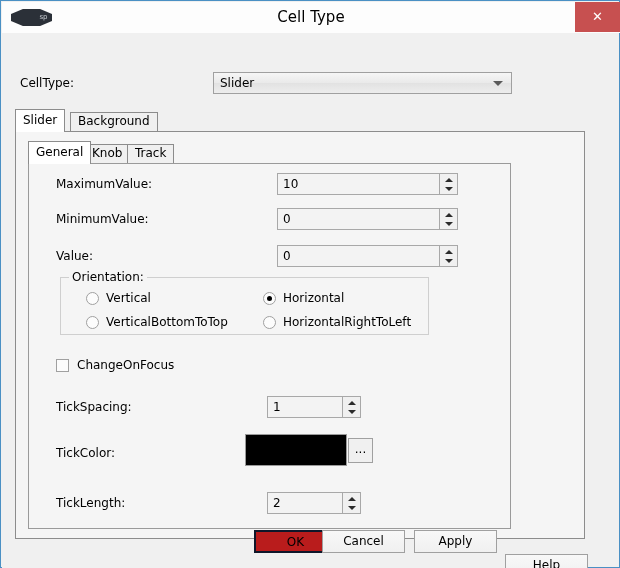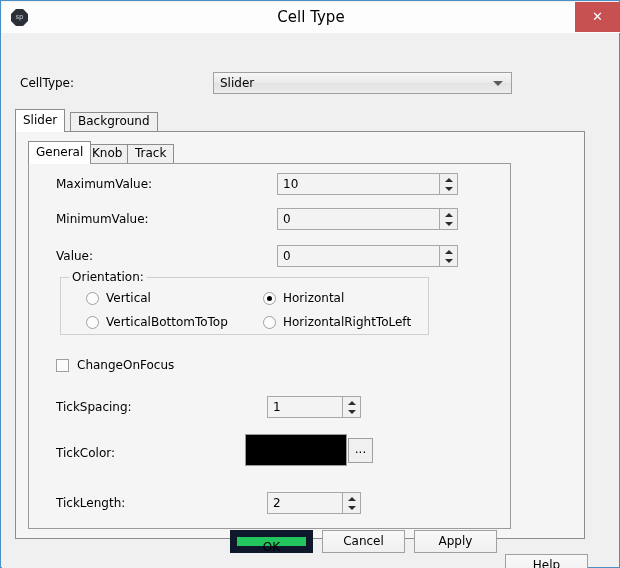--- a/index.html
+++ b/index.html
@@ -38,20 +38,21 @@
     left: 9px; top: 7px;
     width: 17px; height: 17px;
     background: #2b3038;
     color: #c9cdd3;
     font-size: 7px;
     line-height: 17px;
     text-align: center;
     letter-spacing: 0px;
     clip-path: polygon(29% 0%, 71% 0%, 100% 29%, 100% 71%, 71% 100%, 29% 100%, 0% 71%, 0% 29%);
     font-family: "DejaVu Sans", sans-serif;
+    padding-left: 24px;
   }
   .title-text {
     position: absolute;
     left: 0; top: 6px;
     width: 618px;
     text-align: center;
     font-size: 15px;
     color: #000000;
     font-family: "DejaVu Sans", sans-serif;
   }
@@ -285,22 +286,23 @@
     height: 23px;
     border: 1px solid #a0a0a0;
     background: linear-gradient(to bottom,#f8f8f8 0%, #f0f0f0 100%);
     font-size: 12px;
     text-align: center;
     line-height: 21px;
     cursor: pointer;
     color: #000;
   }
   .btn.default {
-    border: 7px solid #0f172a;
-    background: #22c55e;
+    border: 2px solid #0f172a;
+    background: #b91c1c;
+    margin-left: 24px;
   }
 </style>
 </head>
 <body>
 
 <div class="window">
 
   <div class="titlebar">
     <div class="app-icon">sp</div>
     <div class="title-text">Cell Type</div>

